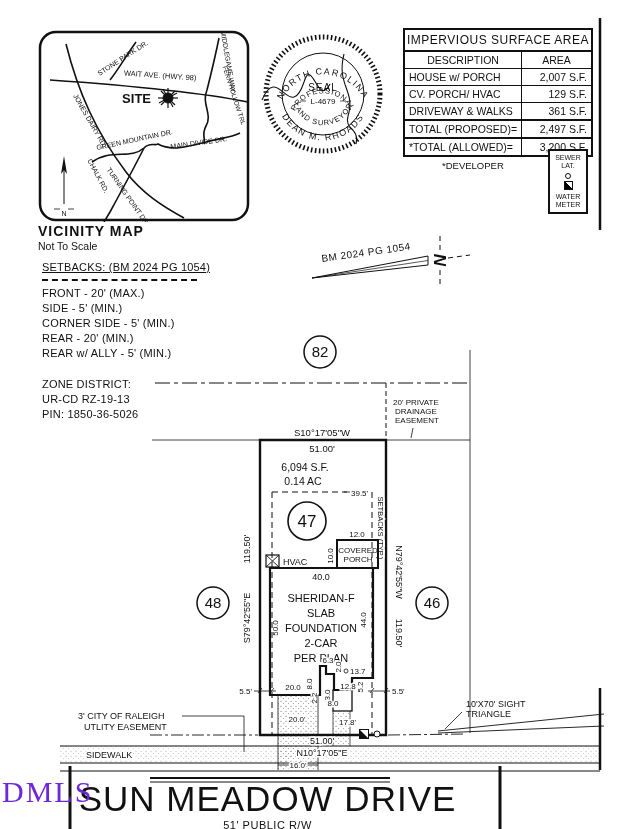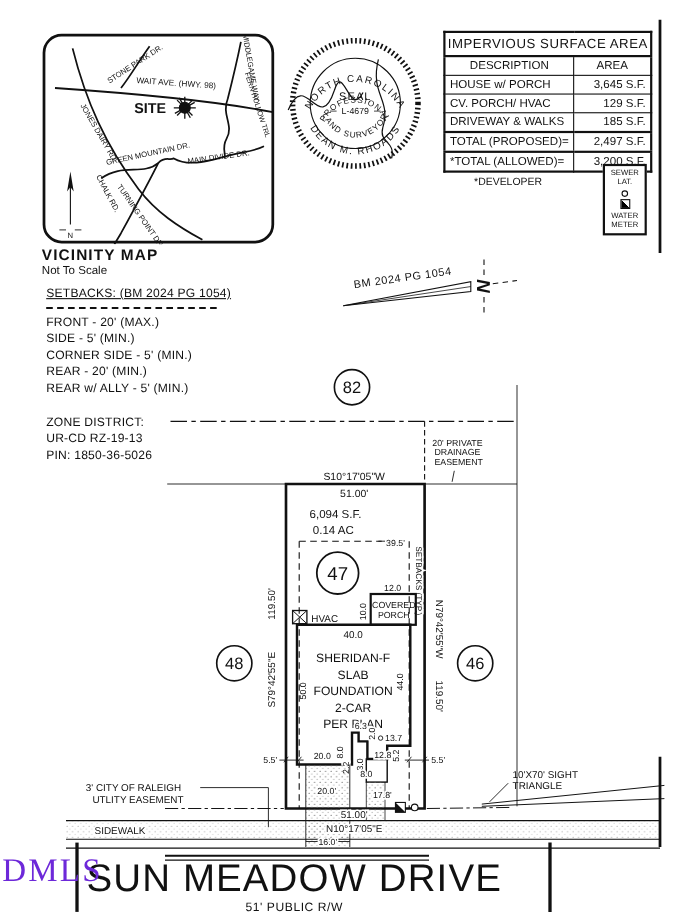--- a/index.html
+++ b/index.html
@@ -15,21 +15,21 @@
   .vcap .s{font-size:10.5px;margin-top:1px}
 
   
   .imp{position:absolute;left:403px;top:28px;width:178px}
   .imp table{width:100%;border-collapse:collapse;border:2px solid #111}
   .imp td{border:1px solid #111;padding:2px 4px;font-size:10.5px;white-space:nowrap}
   .imp .ttl{text-align:center;font-size:12px;letter-spacing:.5px;border-bottom:2px solid #111;padding:3px 2px}
   .imp .hdr td{text-align:center;font-size:10.5px}
   .imp .area{text-align:right;width:72px}
   .imp .tot td{border-top:2.5px solid #111}
-  .imp .fn{font-size:9.5px;margin:3px 0 0 28px}
+  .imp .fn{font-size:9.5px;margin:3px 0 0 39px}
 
   
   .legend{position:absolute;left:548px;top:149px;width:40px;border:2px solid #111;background:#fff;
           text-align:center;font-size:7px;line-height:8px;padding:3px 0}
   .legend .circ{width:6px;height:6px;border:1px solid #111;border-radius:50%;margin:3px auto 2px}
   .legend .sq{width:9px;height:9px;border:1px solid #111;background:linear-gradient(45deg,#000 50%,#fff 50%);margin:0 auto 3px}
 
   
   .setbacks{position:absolute;left:42px;top:260px;font-size:11px;line-height:15px;letter-spacing:.2px}
   .setbacks .hd{text-decoration:underline}
@@ -280,29 +280,29 @@
     <tbody>
       <tr>
         <td colspan="2" class="ttl">IMPERVIOUS SURFACE AREA</td>
       </tr>
       <tr class="hdr">
         <td>DESCRIPTION</td>
         <td class="area">AREA</td>
       </tr>
       <tr>
         <td>HOUSE w/ PORCH</td>
-        <td class="area">3,645 S.F.</td>
+        <td class="area">2,007 S.F.</td>
       </tr>
       <tr>
         <td>CV. PORCH/ HVAC</td>
         <td class="area">129 S.F.</td>
       </tr>
       <tr>
         <td>DRIVEWAY &amp; WALKS</td>
-        <td class="area">185 S.F.</td>
+        <td class="area">361 S.F.</td>
       </tr>
       <tr class="tot">
         <td>TOTAL (PROPOSED)=</td>
         <td class="area">2,497 S.F.</td>
       </tr>
       <tr class="tot">
         <td>*TOTAL (ALLOWED)=</td>
         <td class="area">3,200 S.F.</td>
       </tr>
     </tbody>

